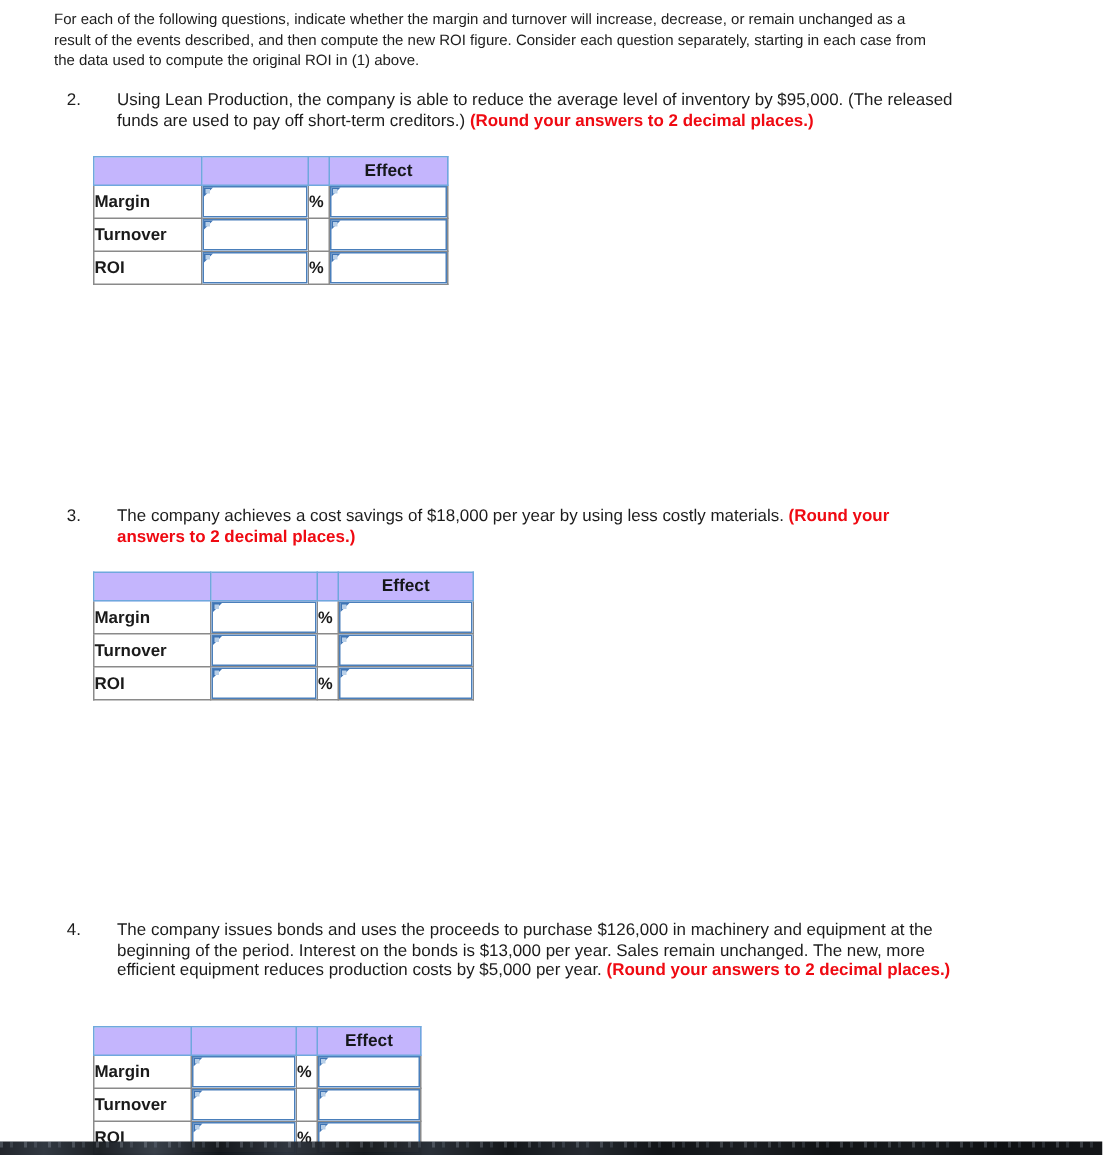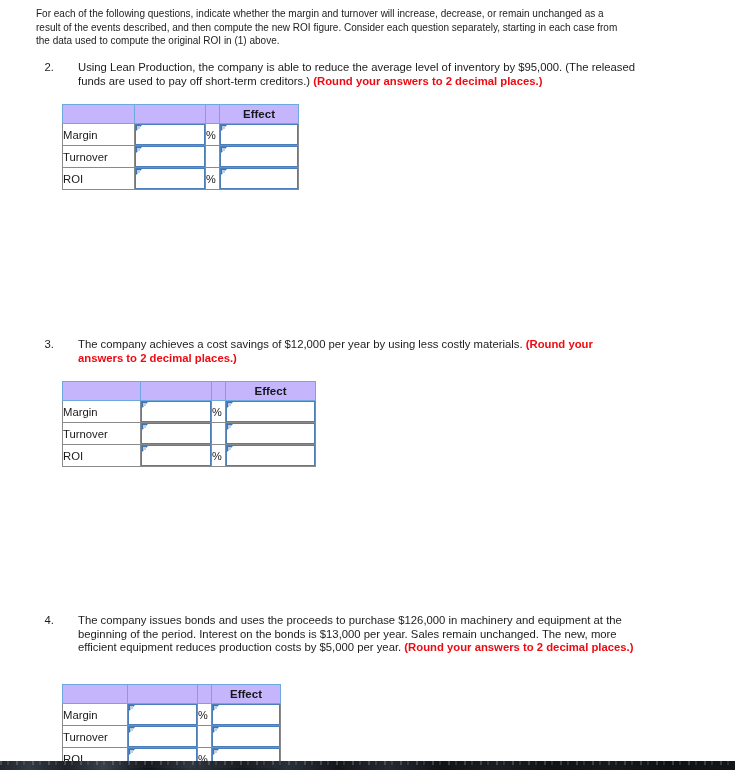--- a/index.html
+++ b/index.html
@@ -68,21 +68,21 @@
     border-spacing: 0;
     font-size: 11.3px;
     table-layout: fixed;
   }
   .ans-table td, .ans-table th {
     padding: 0;
     margin: 0;
     border: 1px solid #8a8a8a;
     height: 21px;
     vertical-align: middle;
-    font-weight: normal;
+    font-weight: bold;
     background: #ffffff;
   }
   .ans-table thead td {
     background: #c4b5fd;
     border-color: #6fa8dd;
     height: 18px;
   }
   .ans-table thead td.hdr-effect {
     color: #15171a;
     font-weight: bold;
@@ -221,21 +221,21 @@
         <td class="pct-cell">%</td>
         <td class="cell-input">
             <span class="field"></span>
           </td>
       </tr>
     </tbody>
   </table>
 
   <div class="qblock" style="top:338px;">
     <span class="qnum">3.</span>
-    <span class="qtext"><span>The company achieves a cost savings of $12,000 per year by using less costly materials. </span><span class="em-red">(Round your answers to 2 decimal places.)</span></span>
+    <span class="qtext"><span>The company achieves a cost savings of $18,000 per year by using less costly materials. </span><span class="em-red">(Round your answers to 2 decimal places.)</span></span>
   </div>
 
   <table class="ans-table" style="left:62px; top:381px;">
     <colgroup>
       <col style="width:78px">
         <col style="width:71px">
         <col style="width:14px">
         <col style="width:90px">
     </colgroup>
     <thead>

